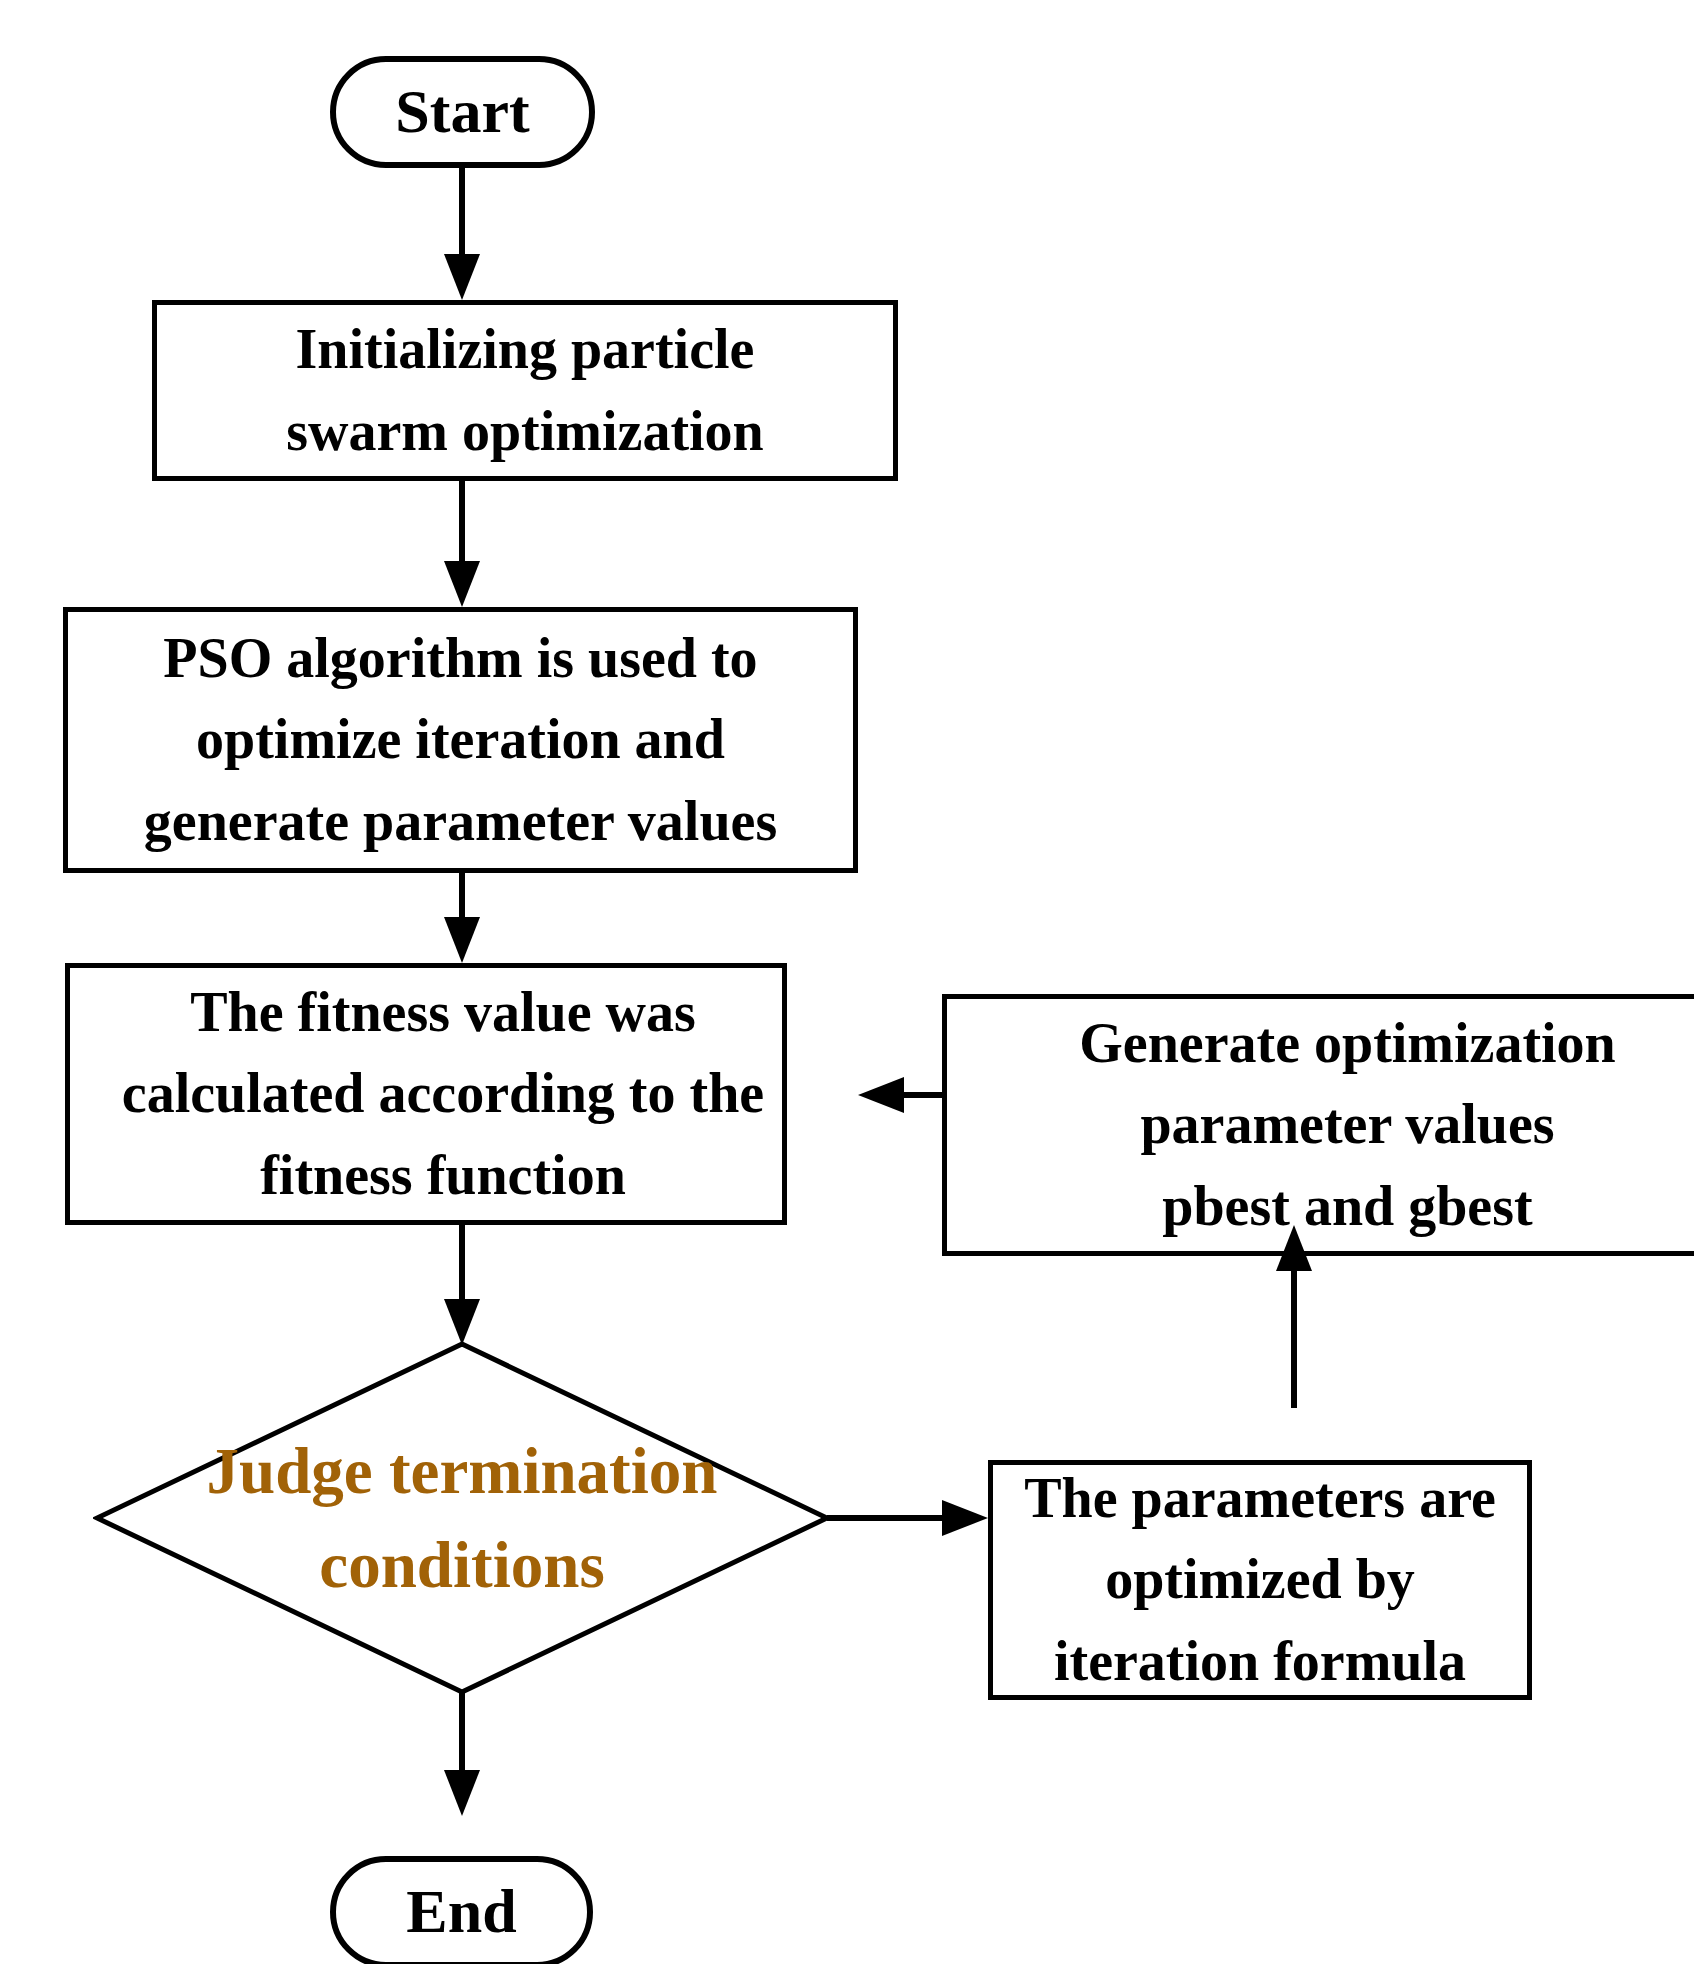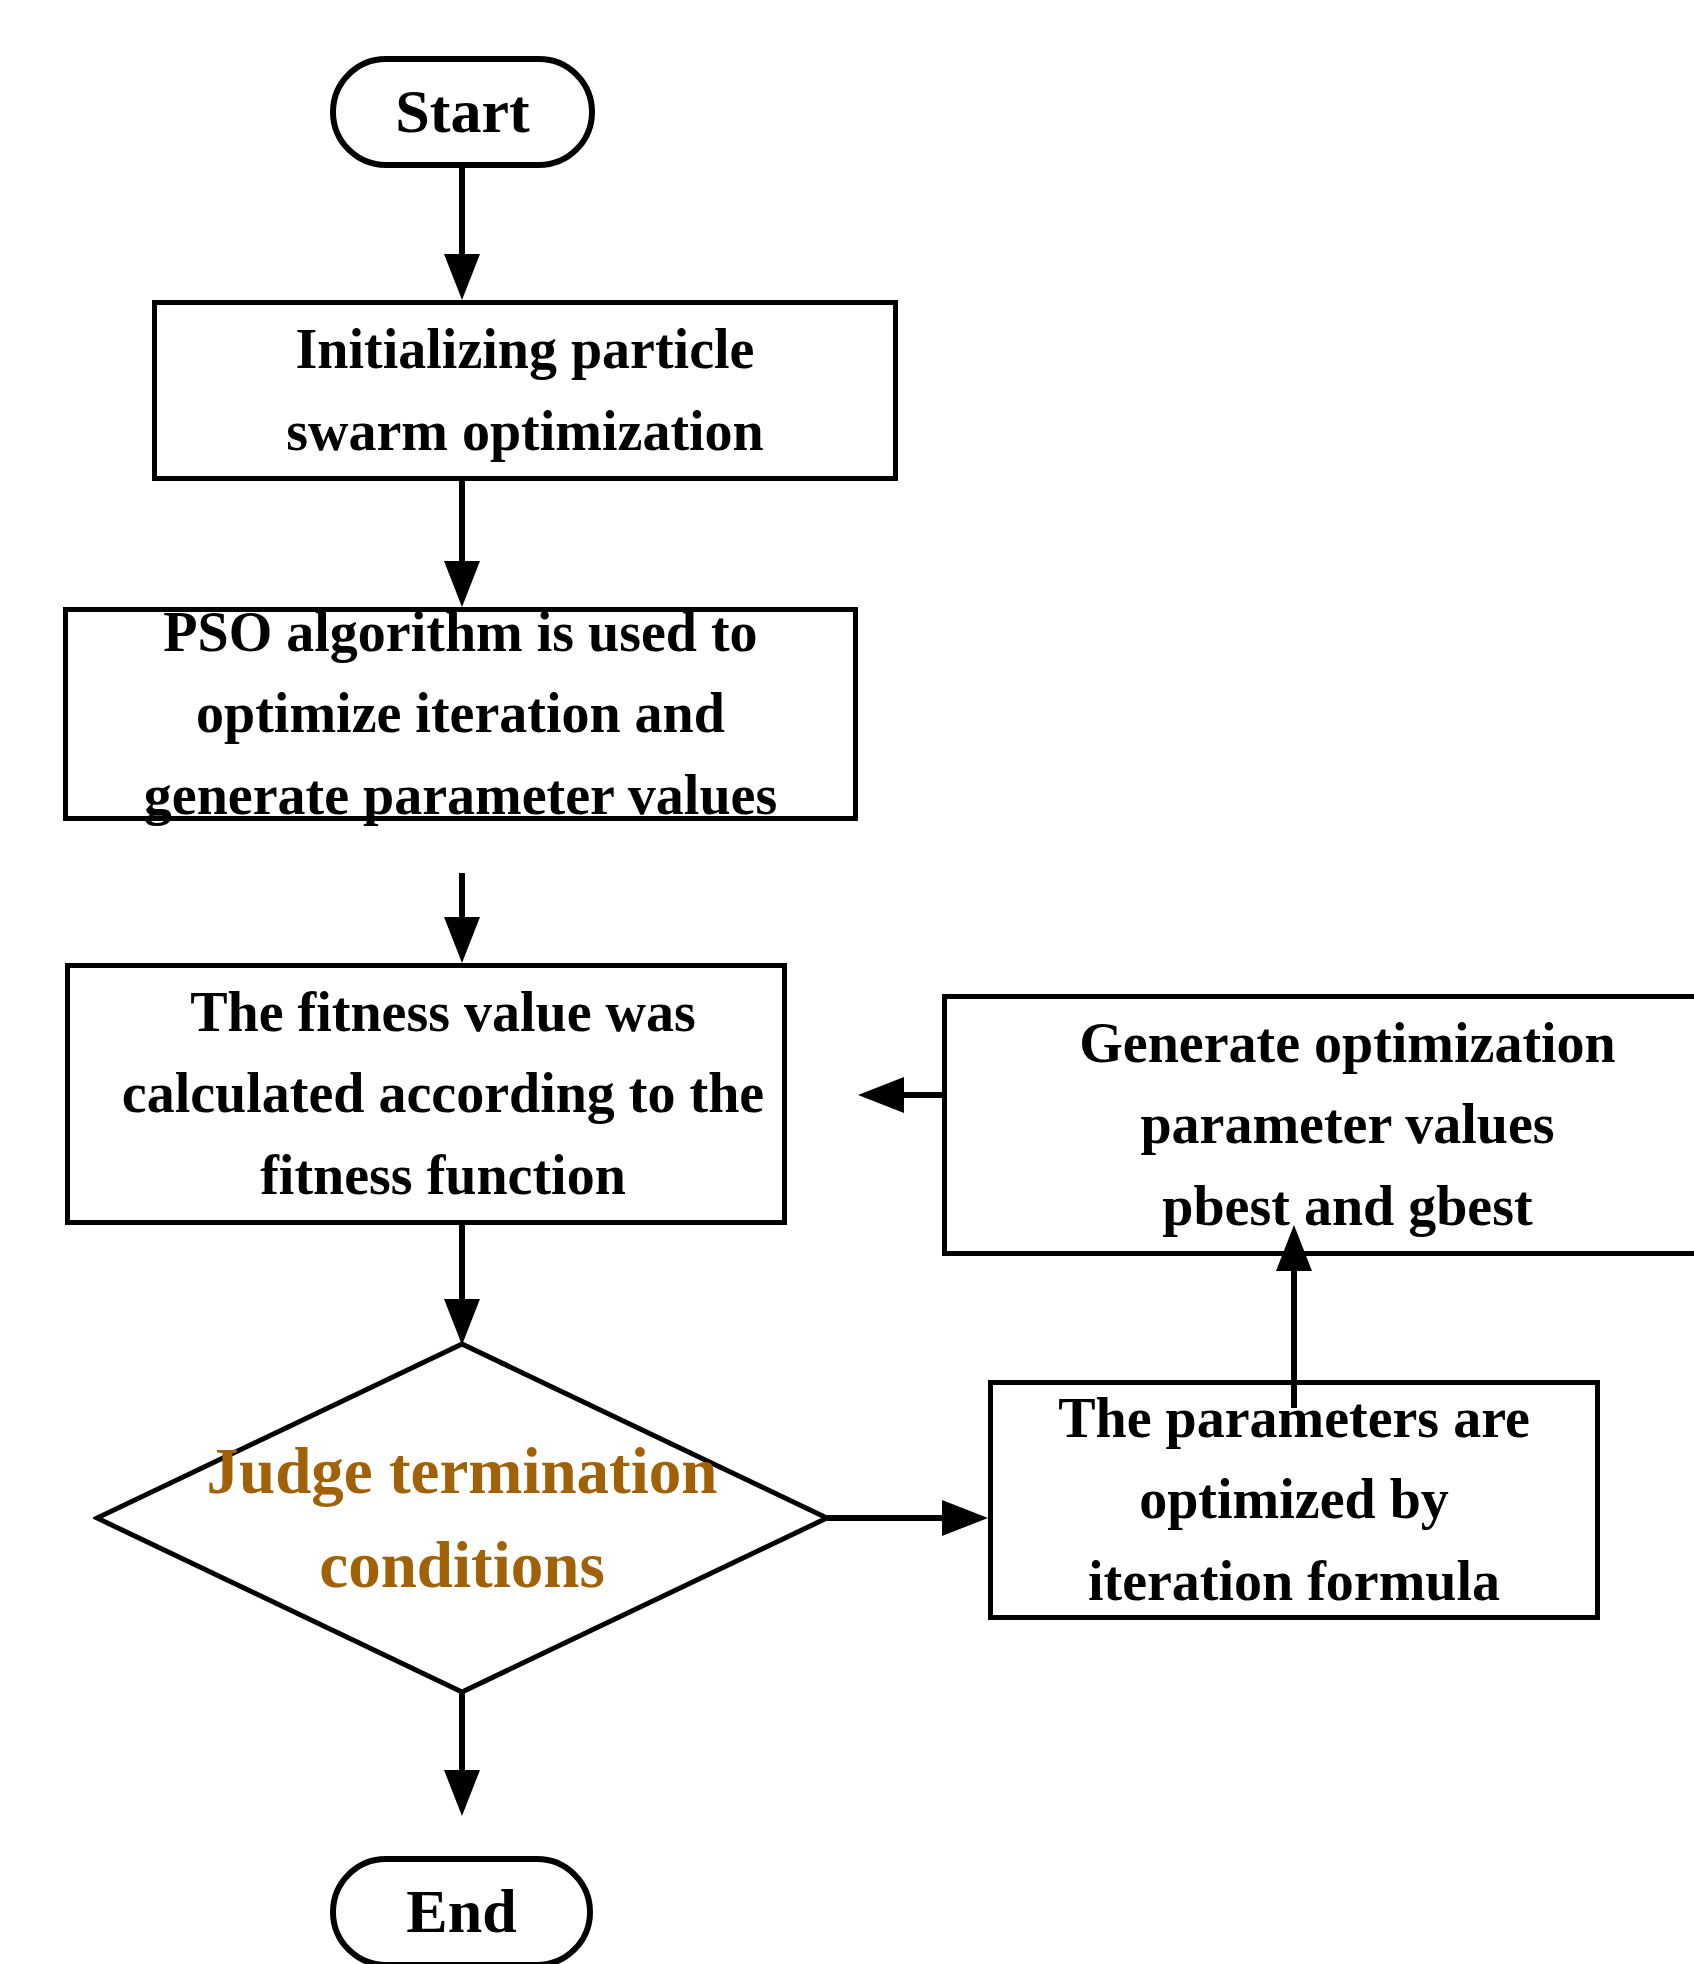--- a/index.html
+++ b/index.html
@@ -103,21 +103,21 @@
   <div class="head-down" style="left:444px; top:254px;"></div>
 
   <div class="node" style="left:152px; top:300px; width:746px; height:181px;">
     <span>Initializing particle
 swarm optimization</span>
   </div>
 
   <div class="vline" style="left:459px; top:481px; height:82px;"></div>
   <div class="head-down" style="left:444px; top:561px;"></div>
 
-  <div class="node" style="left:63px; top:607px; width:795px; height:214px;">
+  <div class="node" style="left:63px; top:607px; width:795px; height:266px;">
     <span>PSO algorithm is used to
 optimize iteration and
 generate parameter values</span>
   </div>
 
   <div class="vline" style="left:459px; top:873px; height:46px;"></div>
   <div class="head-down" style="left:444px; top:917px;"></div>
 
   <div class="node" style="left:65px; top:963px; width:722px; height:262px;padding-left:34px;">
     <span>The fitness value was
@@ -142,21 +142,21 @@
   <div class="node terminator" style="left:330px; top:1856px; width:263px; height:112px;">
     <span>End</span>
   </div>
 
   <div class="node" style="left:942px; top:994px; width:811px; height:262px;">
     <span>Generate optimization
 parameter values
 pbest and gbest</span>
   </div>
 
-  <div class="node" style="left:988px; top:1380px; width:612px; height:240px;">
+  <div class="node" style="left:988px; top:1460px; width:544px; height:240px;">
     <span>The parameters are
 optimized by
 iteration formula</span>
   </div>
 
   <div class="hline" style="left:827px; top:1515px; width:117px;"></div>
   <div class="head-right" style="left:942px; top:1500px;"></div>
 
   <div class="vline" style="left:1291px; top:1269px; height:139px;"></div>
   <div class="head-up" style="left:1276px; top:1225px;"></div>

